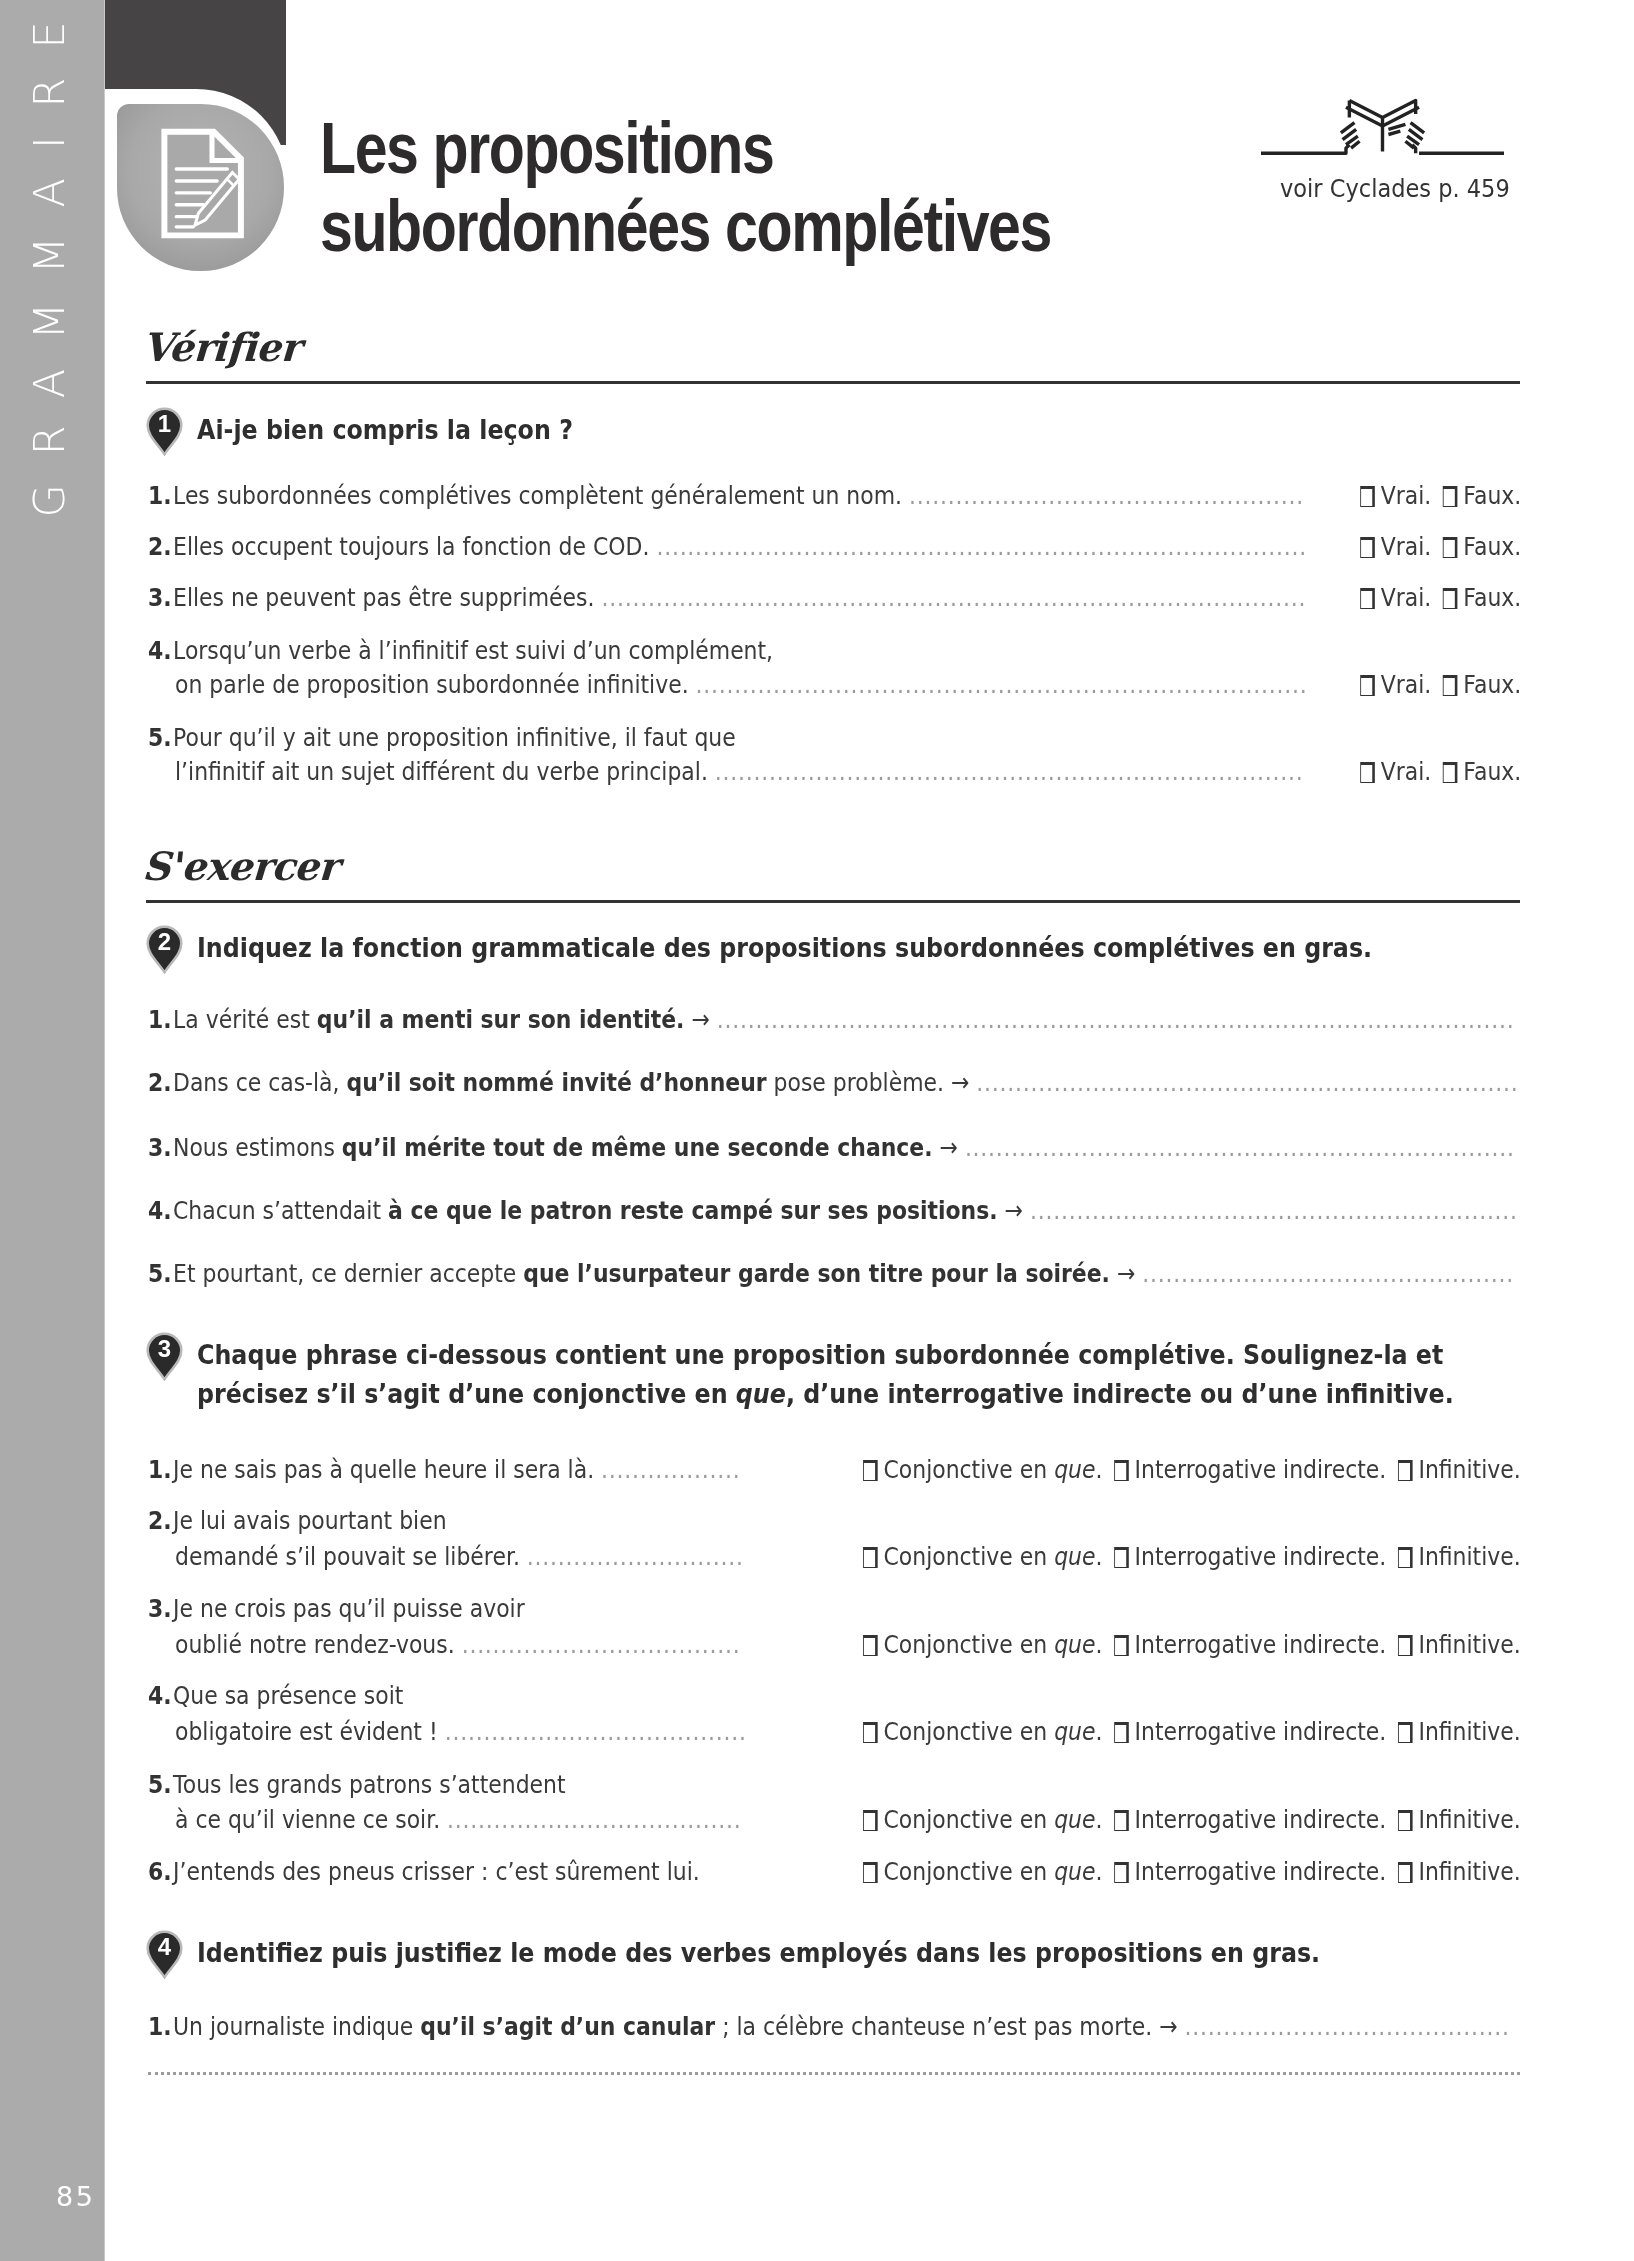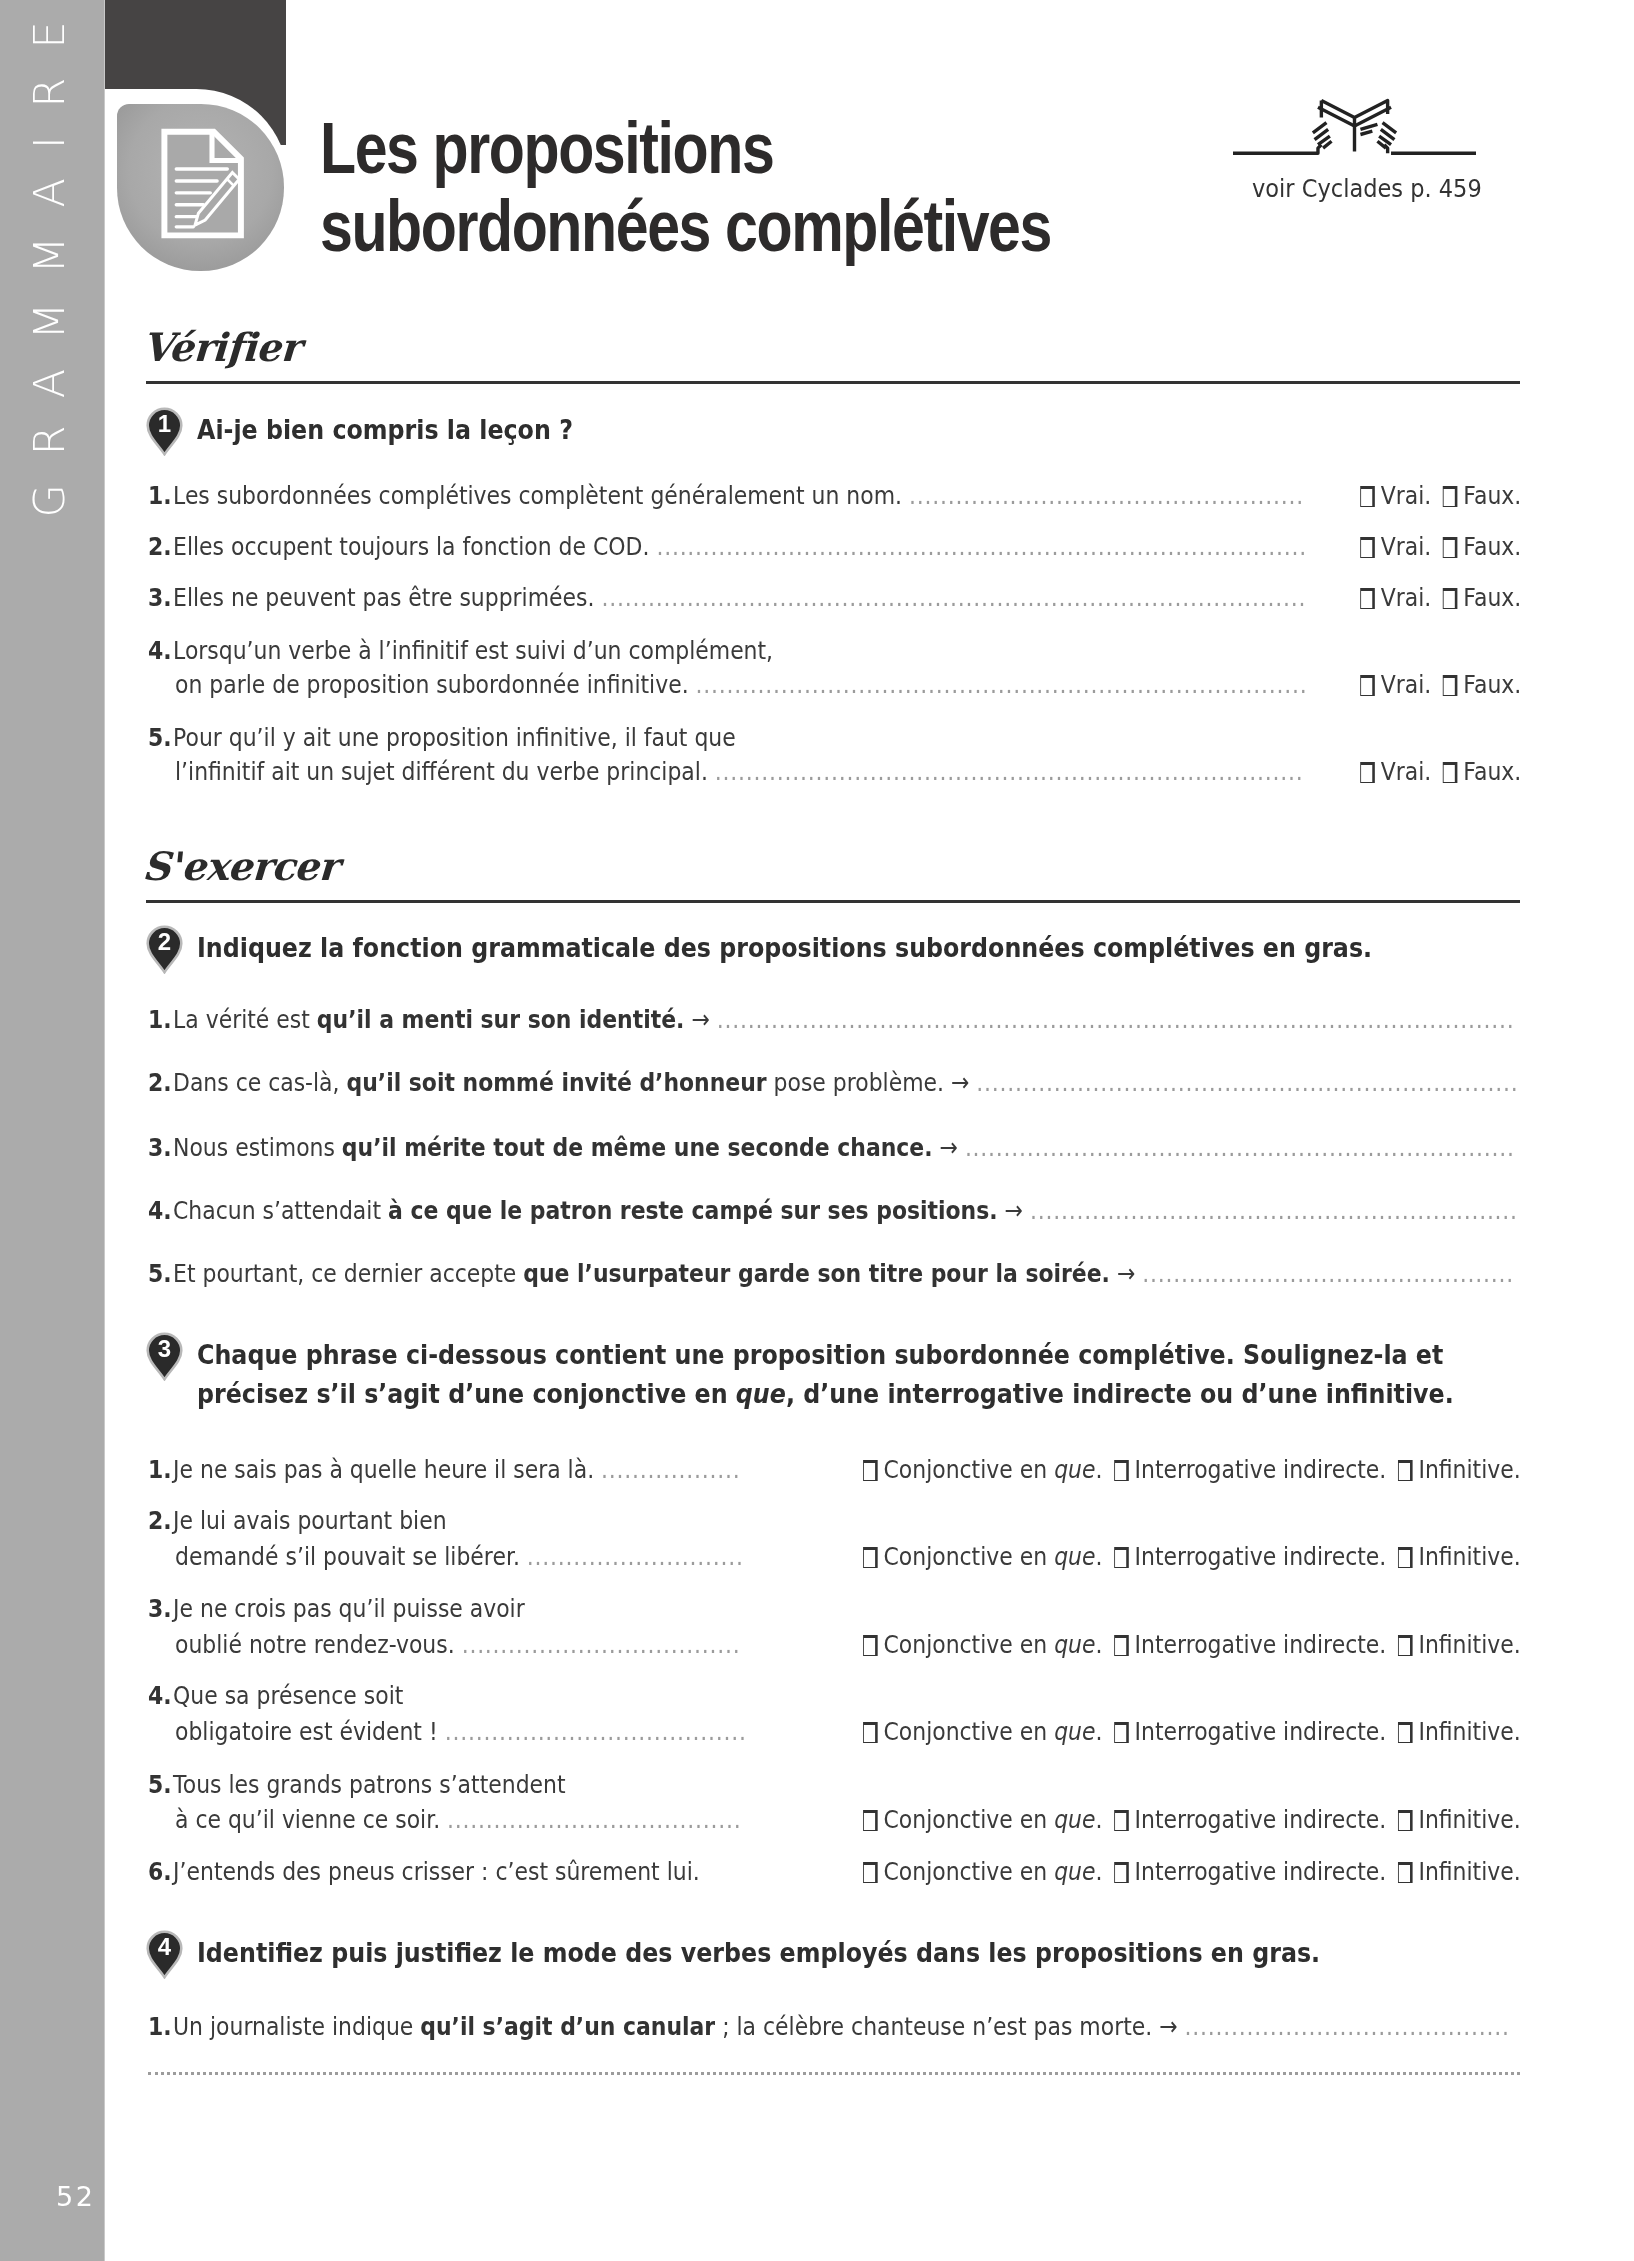--- a/index.html
+++ b/index.html
@@ -19,21 +19,21 @@
   .drop-inner { position: absolute; left: 117px; top: 104px; width: 167px; height: 167px;
     background: radial-gradient(circle at 50% 40%, #b4b4b4 0%, #a8a8a8 55%, #8f8f8f 100%);
     border-radius: 83px; border-top-left-radius: 12px; }
   .doc-icon { position: absolute; left: 161px; top: 128px; width: 85px; height: 111px; }
 
   
   .title { position: absolute; left: 320px; top: 109px; font-family: "Liberation Sans", sans-serif; font-weight: bold;
     font-size: 72px; line-height: 78px; color: #2d2b2b; letter-spacing: -1.7px; transform: scaleX(0.82); transform-origin: left top; }
 
   
-  .book-ref { position: absolute; left: 1233px; top: 92px; width: 243px; height: 119px; }
+  .book-ref { position: absolute; left: 1261px; top: 92px; width: 243px; height: 119px; }
   .book-ref svg { position: absolute; left: 0; top: 0; }
   .ref-text { position: absolute; left: 19px; top: 82px; font-family: "DejaVu Sans", sans-serif; font-size: 25px; color: #333; transform: scaleX(0.9); transform-origin: left top; white-space: nowrap; }
 
   
   .section-head { position: absolute; left: 146px; width: 1374px; border-bottom: 3.4px solid #333; }
   .section-head span { display: inline-block; font-family: "DejaVu Serif", serif; font-style: italic; font-weight: bold; font-size: 39px; color: #2b2b2b; transform: skewX(-6deg); letter-spacing: -0.9px; }
 
   
   .ex-head { position: absolute; left: 146px; display: flex; align-items: flex-start; }
   .pin { position: relative; width: 37px; height: 49px; flex: none; margin-right: 13.6px; margin-top: -3.4px; }
@@ -48,21 +48,21 @@
   .dots { color: #9b9b9b; letter-spacing: 0.9px; }
   .choices { position: absolute; right: 114px; font-family: "DejaVu Sans", sans-serif; font-size: 25.5px; color: #3a3a3a; white-space: nowrap; transform: scaleX(0.86); transform-origin: right top; line-height: 36px; }
   .box { display: inline-block; width: 17px; height: 20.4px; border: 1.7px solid #333; border-top-width: 3.4px; border-right-width: 3.4px; vertical-align: -2.6px; margin-right: 6.8px; }
   .answer-line { position: absolute; left: 148px; width: 1372px; border-bottom: 3.4px dotted #9c9c9c; height: 1.7px; }
 </style>
 </head>
 <body>
 
 <div class="side-band"></div>
 <div class="side-label">GRAMMAIRE</div>
-<div class="page-number">52</div>
+<div class="page-number">85</div>
 
 <div class="dark-block"></div>
 <div class="drop-badge"></div>
 <div class="drop-inner"></div>
 <svg class="doc-icon" viewBox="0 0 100 130">
   <path d="M4 4 H62 L94 36 V126 H4 Z" fill="#a9a9a9" stroke="#ffffff" stroke-width="7"></path>
   <path d="M60 4 V38 H94" fill="none" stroke="#ffffff" stroke-width="6"></path>
   <g stroke="#ffffff" stroke-width="4" stroke-linecap="round">
     <line x1="18" y1="48" x2="78" y2="48"></line>
     <line x1="18" y1="62" x2="66" y2="62"></line>

